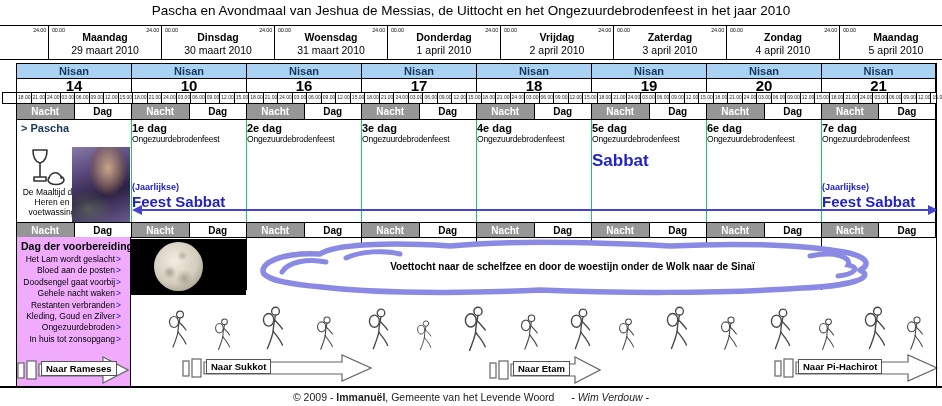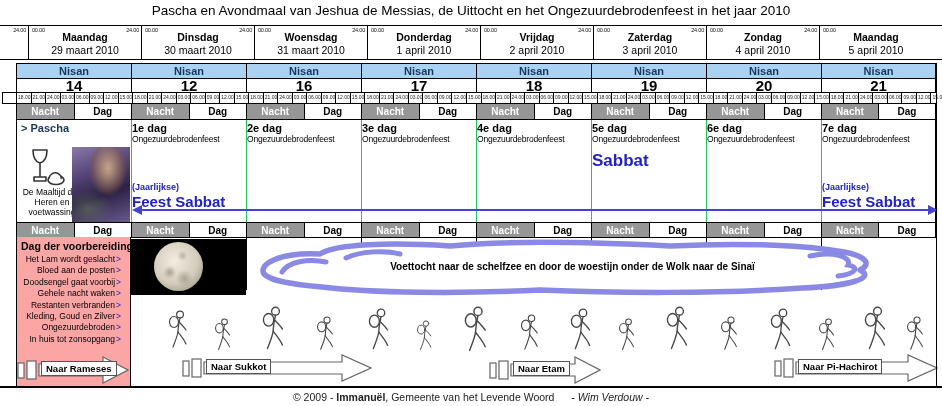--- a/index.html
+++ b/index.html
@@ -5,21 +5,21 @@
   *{box-sizing:border-box}
   html,body{margin:0;padding:0;background:#fff}
   .stage{position:relative;width:942px;height:406px;background:#fff;overflow:hidden;
          font-family:"Liberation Sans",sans-serif;color:#000}
 
   .title{position:absolute;top:3px;left:0;width:100%;text-align:center;font-size:13.5px}
 
   
   .greg-row{position:absolute;top:25px;left:0;width:942px;height:35px;
             border-top:1px solid #000;border-bottom:1px solid #000;
-            display:flex;padding-left:28px;overflow:hidden}
+            display:flex;padding-left:48px;overflow:hidden}
   .gcell{position:relative;flex:0 0 113px;border-left:1px solid #000;text-align:center}
   .t{position:absolute;top:1px;font-size:5.5px;letter-spacing:-.2px;color:#111}
   .t24{left:-3px;transform:translateX(-100%)}
   .t00{left:3px}
   .gname{margin-top:5px;font-weight:bold;font-size:10.5px}
   .gdate{font-size:10.5px;margin-top:1px}
 
   
   .nisan-row{position:absolute;top:63px;left:16px;width:921px;height:29px;display:flex;border-top:1px solid #000}
   .ncell{flex:0 0 115px;border-left:1px solid #000;text-align:center}
@@ -70,21 +70,21 @@
   .sabbat:empty,.annual:empty,.annual-sab:empty{display:none}
   .feast-arrow{position:absolute;left:141px;top:89px;width:788px;height:2px;background:#4343cf}
   .feast-arrow::before{content:"";position:absolute;left:-9px;top:-4px;
       border-top:5px solid transparent;border-bottom:5px solid transparent;border-right:10px solid #4343cf}
   .feast-arrow::after{content:"";position:absolute;right:-9px;top:-4px;
       border-top:5px solid transparent;border-bottom:5px solid transparent;border-left:10px solid #4343cf}
 
   
   .bottom{position:absolute;top:238px;left:0;width:942px;height:148px}
   .bline{position:absolute;top:0;height:52px;border-left:1px solid #000}
-  .prep{position:absolute;left:16px;top:-1px;width:115px;height:149px;border:1px solid #000;border-top:none;border-bottom:none;background:#fca5a5}
+  .prep{position:absolute;left:16px;top:-1px;width:115px;height:149px;border:1px solid #000;border-top:none;border-bottom:none;background:#f0abfc}
   .prep-title{font-weight:bold;font-size:10.5px;padding:3px 0 2px 4px;white-space:nowrap}
   .prep-item{text-align:right;font-size:8.5px;line-height:11.4px;padding-right:9px;white-space:nowrap}
   .gt{color:#2222c4;margin-left:1px}
   .moon-box{position:absolute;left:131px;top:1px;width:115px;height:56px;background:#000}
   .moon{position:absolute;left:23px;top:3px;width:49px;height:49px;border-radius:50%;
         background:
           radial-gradient(10px 10px at 32% 62%, rgba(110,105,92,.5), rgba(0,0,0,0) 65%),
           radial-gradient(13px 13px at 62% 74%, rgba(110,105,92,.42), rgba(0,0,0,0) 65%),
           radial-gradient(8px 8px at 58% 28%, rgba(110,105,92,.38), rgba(0,0,0,0) 65%),
           radial-gradient(circle at 42% 38%, #f2ede1, #d3ccbc 55%, #a49e90 82%, #8a8478)}
@@ -164,21 +164,21 @@
     </div>
     </div>
 
   <div class="nisan-row">
       <div class="ncell">
       <div class="nband">Nisan</div>
       <div class="nnum">14</div>
     </div>
       <div class="ncell">
       <div class="nband">Nisan</div>
-      <div class="nnum">12</div>
+      <div class="nnum">10</div>
     </div>
       <div class="ncell">
       <div class="nband">Nisan</div>
       <div class="nnum">16</div>
     </div>
       <div class="ncell">
       <div class="nband">Nisan</div>
       <div class="nnum">17</div>
     </div>
       <div class="ncell">

